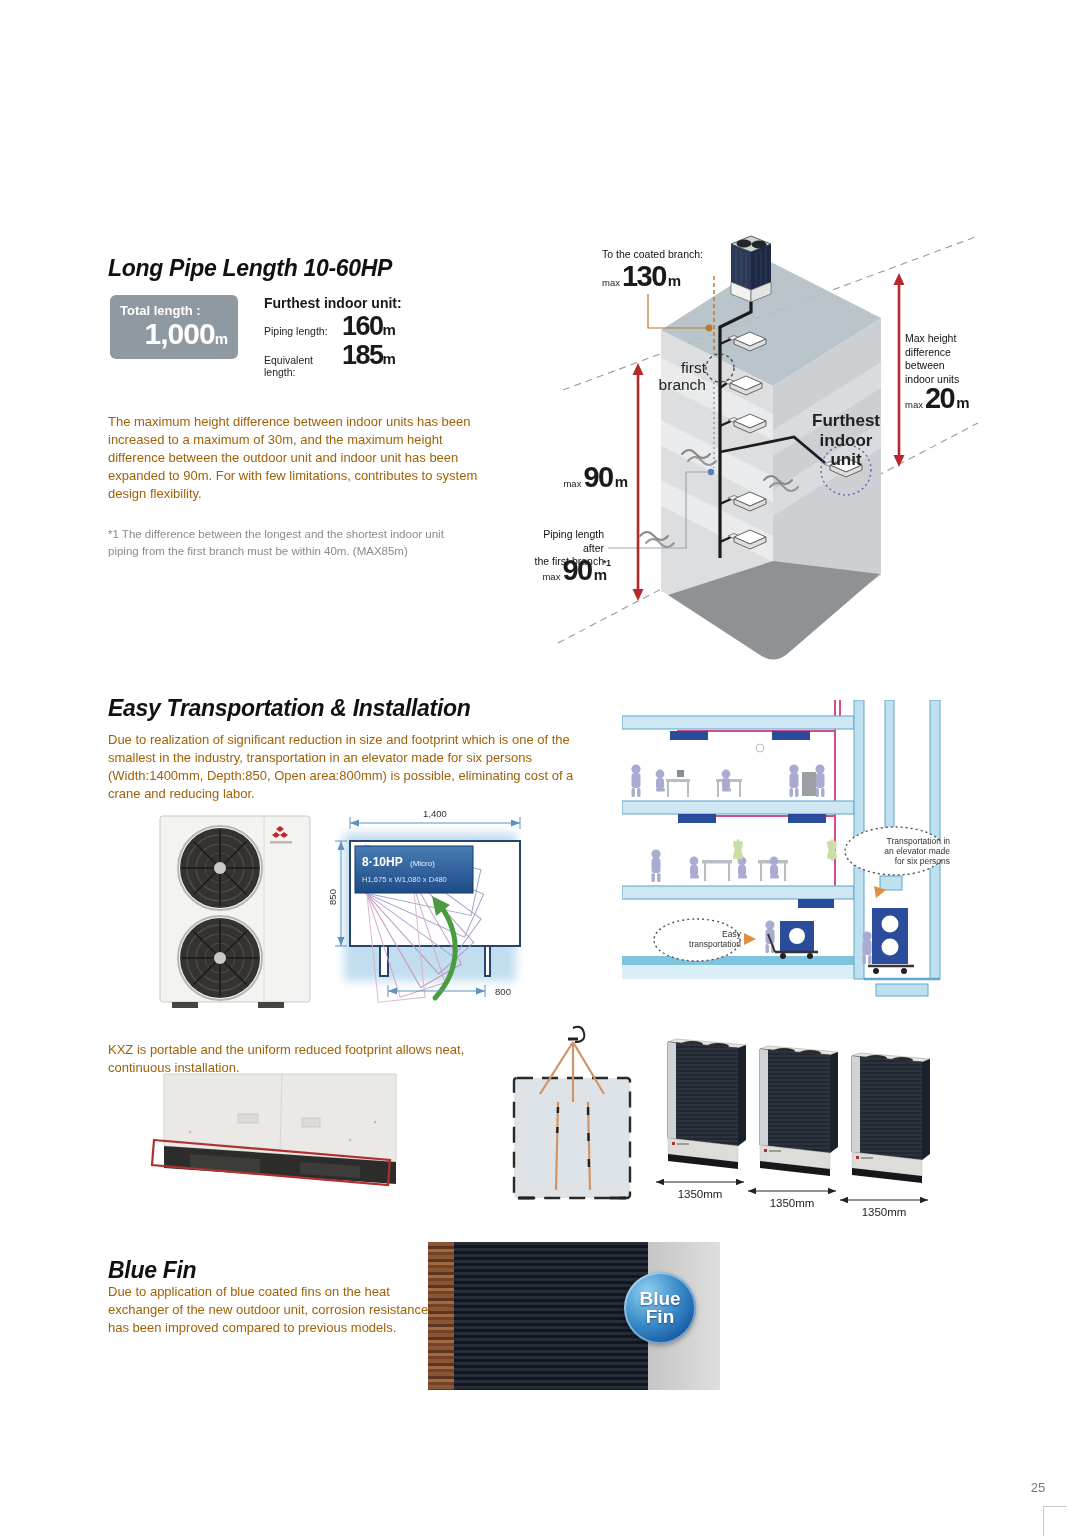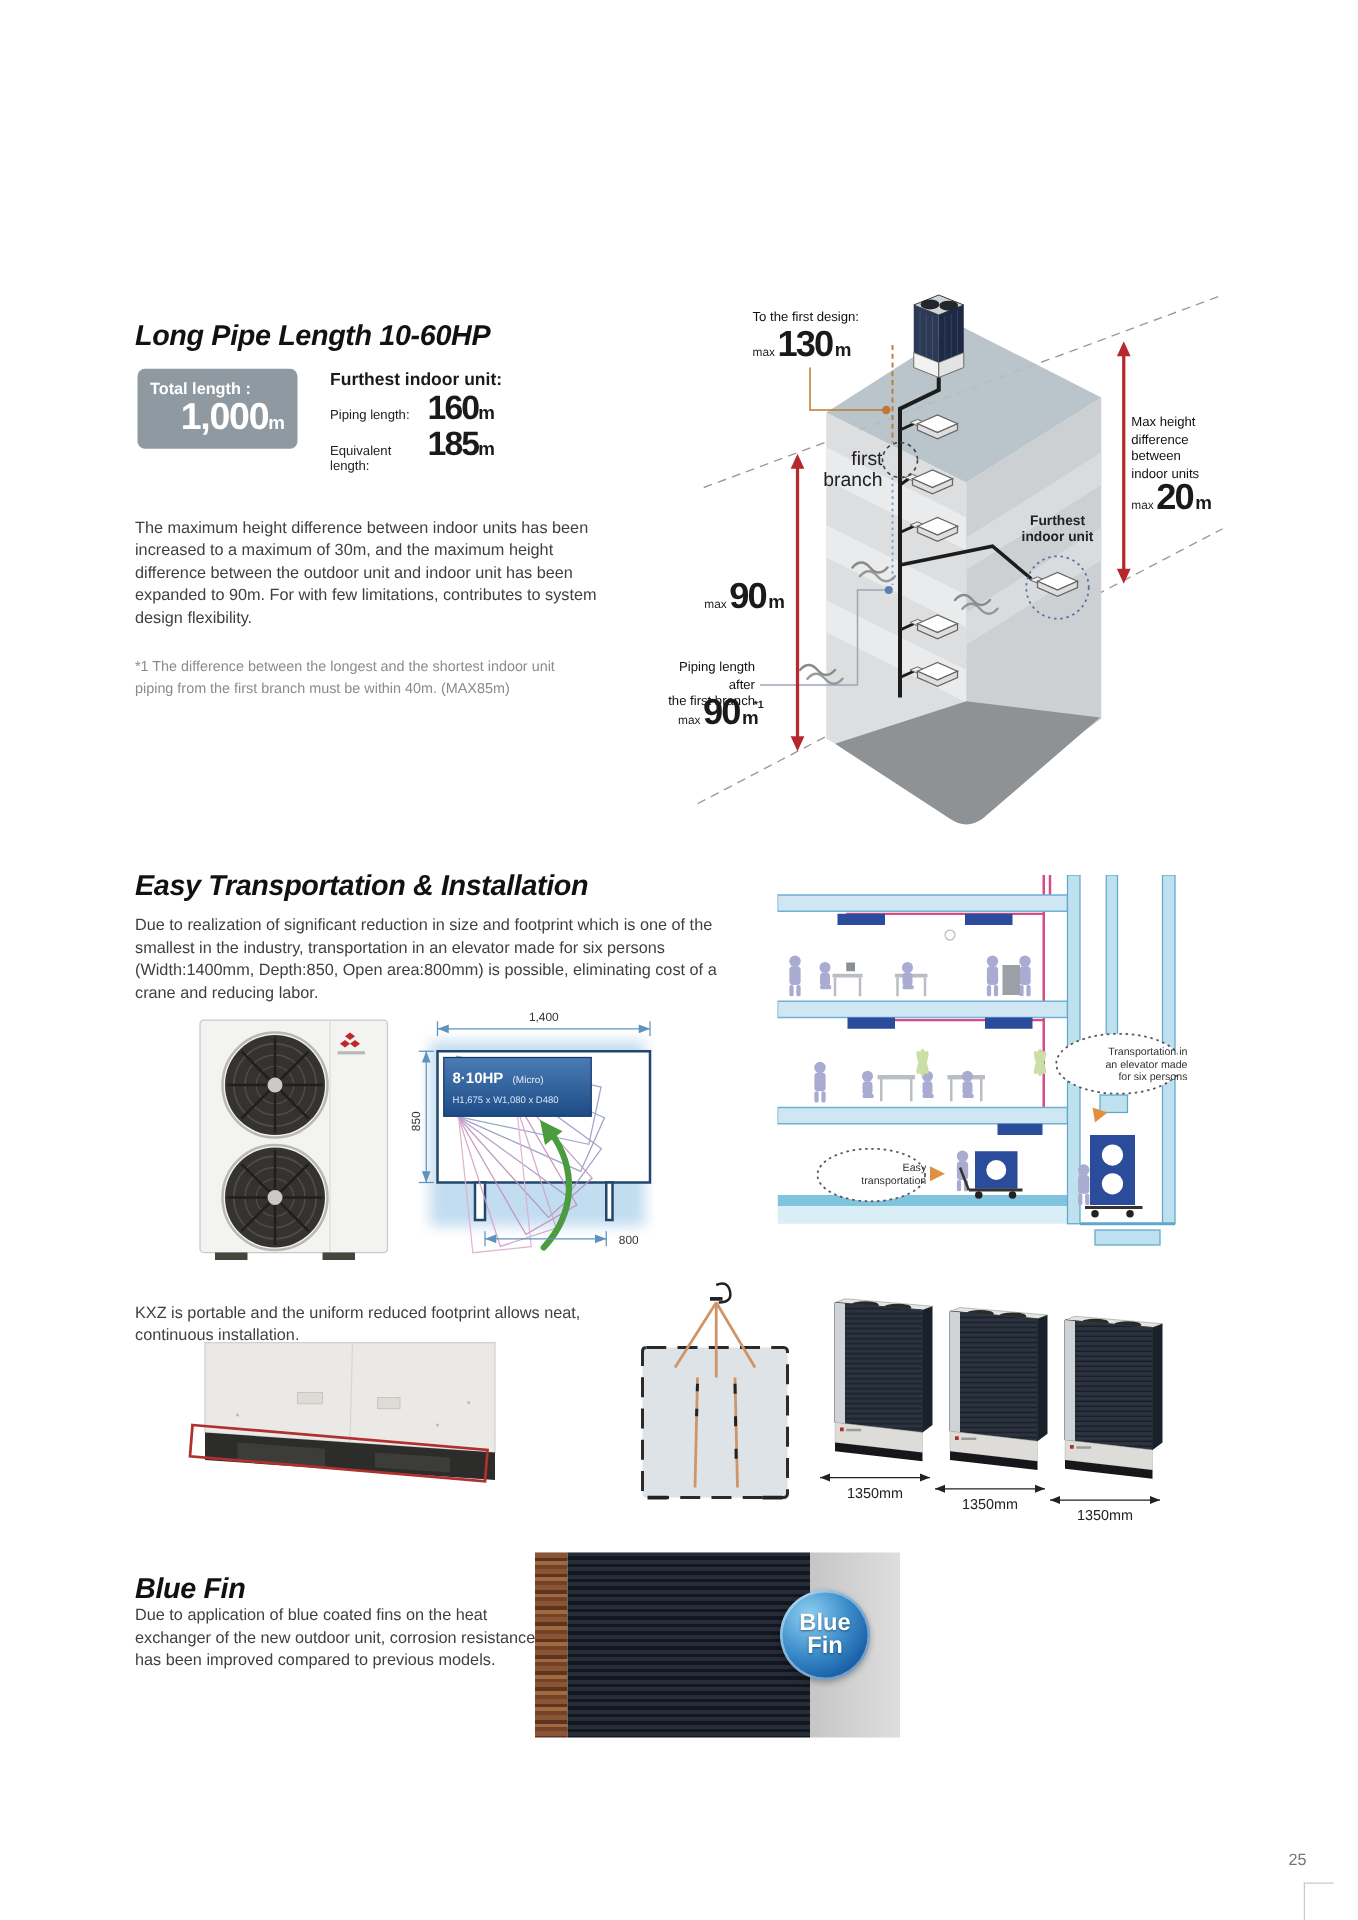--- a/index.html
+++ b/index.html
@@ -1,40 +1,40 @@
 <!DOCTYPE html>
 <html><head>
 <meta charset="utf-8">
 <style>
   html,body{margin:0;padding:0}
   body{width:1086px;height:1536px;background:#fff;font-family:"Liberation Sans",sans-serif;color:#1a1a1a;position:relative;overflow:hidden}
   .abs{position:absolute}
   svg{font-family:"Liberation Sans",sans-serif;display:block}
   .sec-title{font-style:italic;font-weight:bold;font-size:23px;letter-spacing:-0.3px;color:#111;white-space:pre-line}
-  .body-text{font-size:13px;line-height:1.38;color:#404040;white-space:pre-line}
+  .body-text{font-size:13px;line-height:1.38;color:#a16207;white-space:pre-line}
   .footnote{font-size:11.5px;line-height:1.5;color:#8b8b8b;white-space:pre-line}
   .total-box{background:#8e99a1;border-radius:6px;width:128px;height:64px;color:#fff;padding:8px 10px;box-sizing:border-box}
   .total-label{font-size:13px;font-weight:bold}
   .total-value{text-align:right;font-weight:bold;font-size:30px;line-height:1;margin-top:1px;letter-spacing:-1px;display:flex;justify-content:flex-end;align-items:baseline}
   .total-unit{font-size:15px;font-weight:bold;letter-spacing:0}
   .furthest-heading{font-size:14px;font-weight:bold}
   .f-row{display:flex;align-items:baseline;margin-top:1px}
   .f-label{font-size:10.5px;width:78px;color:#222}
   .f-value{font-size:27px;font-weight:bold;letter-spacing:-1.5px;line-height:1.05}
   .f-unit{font-size:15px;font-weight:bold}
   .dlab{font-size:10.5px;line-height:1.3;white-space:pre-line;color:#111}
   .dlab-r{text-align:right}
   .measure{display:flex;align-items:baseline;gap:2px}
   .measure.right{justify-content:flex-end}
   .mx{font-size:9.5px;color:#222}
   .mv{font-size:29px;font-weight:bold;letter-spacing:-1.5px;line-height:1}
   .mu{font-size:15px;font-weight:bold;position:relative}
   .mref{position:absolute;top:-8px;right:-4px;font-size:8.5px;font-weight:bold}
   .fb-label{font-size:15.5px;font-weight:normal;line-height:1.1;white-space:pre-line;text-align:right;color:#222}
-  .furthest-lab{font-size:11px;font-weight:bold;line-height:1.15;text-align:center;white-space:pre-line;color:#222}
+  .furthest-lab{font-size:17px;font-weight:bold;line-height:1.15;text-align:center;white-space:pre-line;color:#222}
   .bubble-text{font-size:8.5px;line-height:1.2;text-align:right;white-space:pre-line;color:#333}
   .u1350{font-size:11.5px;fill:#222}
   .dimt{font-size:9.5px;fill:#333}
   .mb1{font-size:12px;font-weight:bold;fill:#fff}
   .mb2{font-size:8px;fill:#e8f0fa}
   .mb3{font-size:7.6px;fill:#d6e4f4}
   .dash{stroke:#9a9a9a;stroke-width:1.1;stroke-dasharray:7,5;fill:none}
   .slab{fill:#cfe7f3;stroke:#6fb0d4;stroke-width:1.2}
   .wall{fill:#bfe0ef;stroke:#5ea8cd;stroke-width:1}
   .iu{fill:#2b4b9b}
@@ -161,21 +161,21 @@
       <line x1="371" y1="55" x2="371" y2="229" stroke="#b5282c" stroke-width="2.6"></line>
       <polygon points="371,45 365.5,57 376.5,57" fill="#b5282c"></polygon>
       <polygon points="371,239 365.5,227 376.5,227" fill="#b5282c"></polygon>
     </g>
     <use href="#sq" transform="translate(168,226)"></use>
     <use href="#sq" transform="translate(250,252)"></use>
     <use href="#sq" transform="translate(126,308)"></use>
   </svg>
 
   <div class="abs" style="left:74px;top:20px;width:120px">
-    <div class="dlab">To the first design:</div>
+    <div class="dlab">To the coated branch:</div>
     <div class="measure">
       <span class="mx">max</span>
       <span class="mv">130</span>
       <span class="mu"><span>m</span></span>
     </div>
   </div>
   <div class="abs fb-label" style="left:108px;top:131px;width:70px">first
 branch</div>
   <div class="abs measure right" style="left:8px;top:235px;width:92px">
     <span class="mx">max</span>

